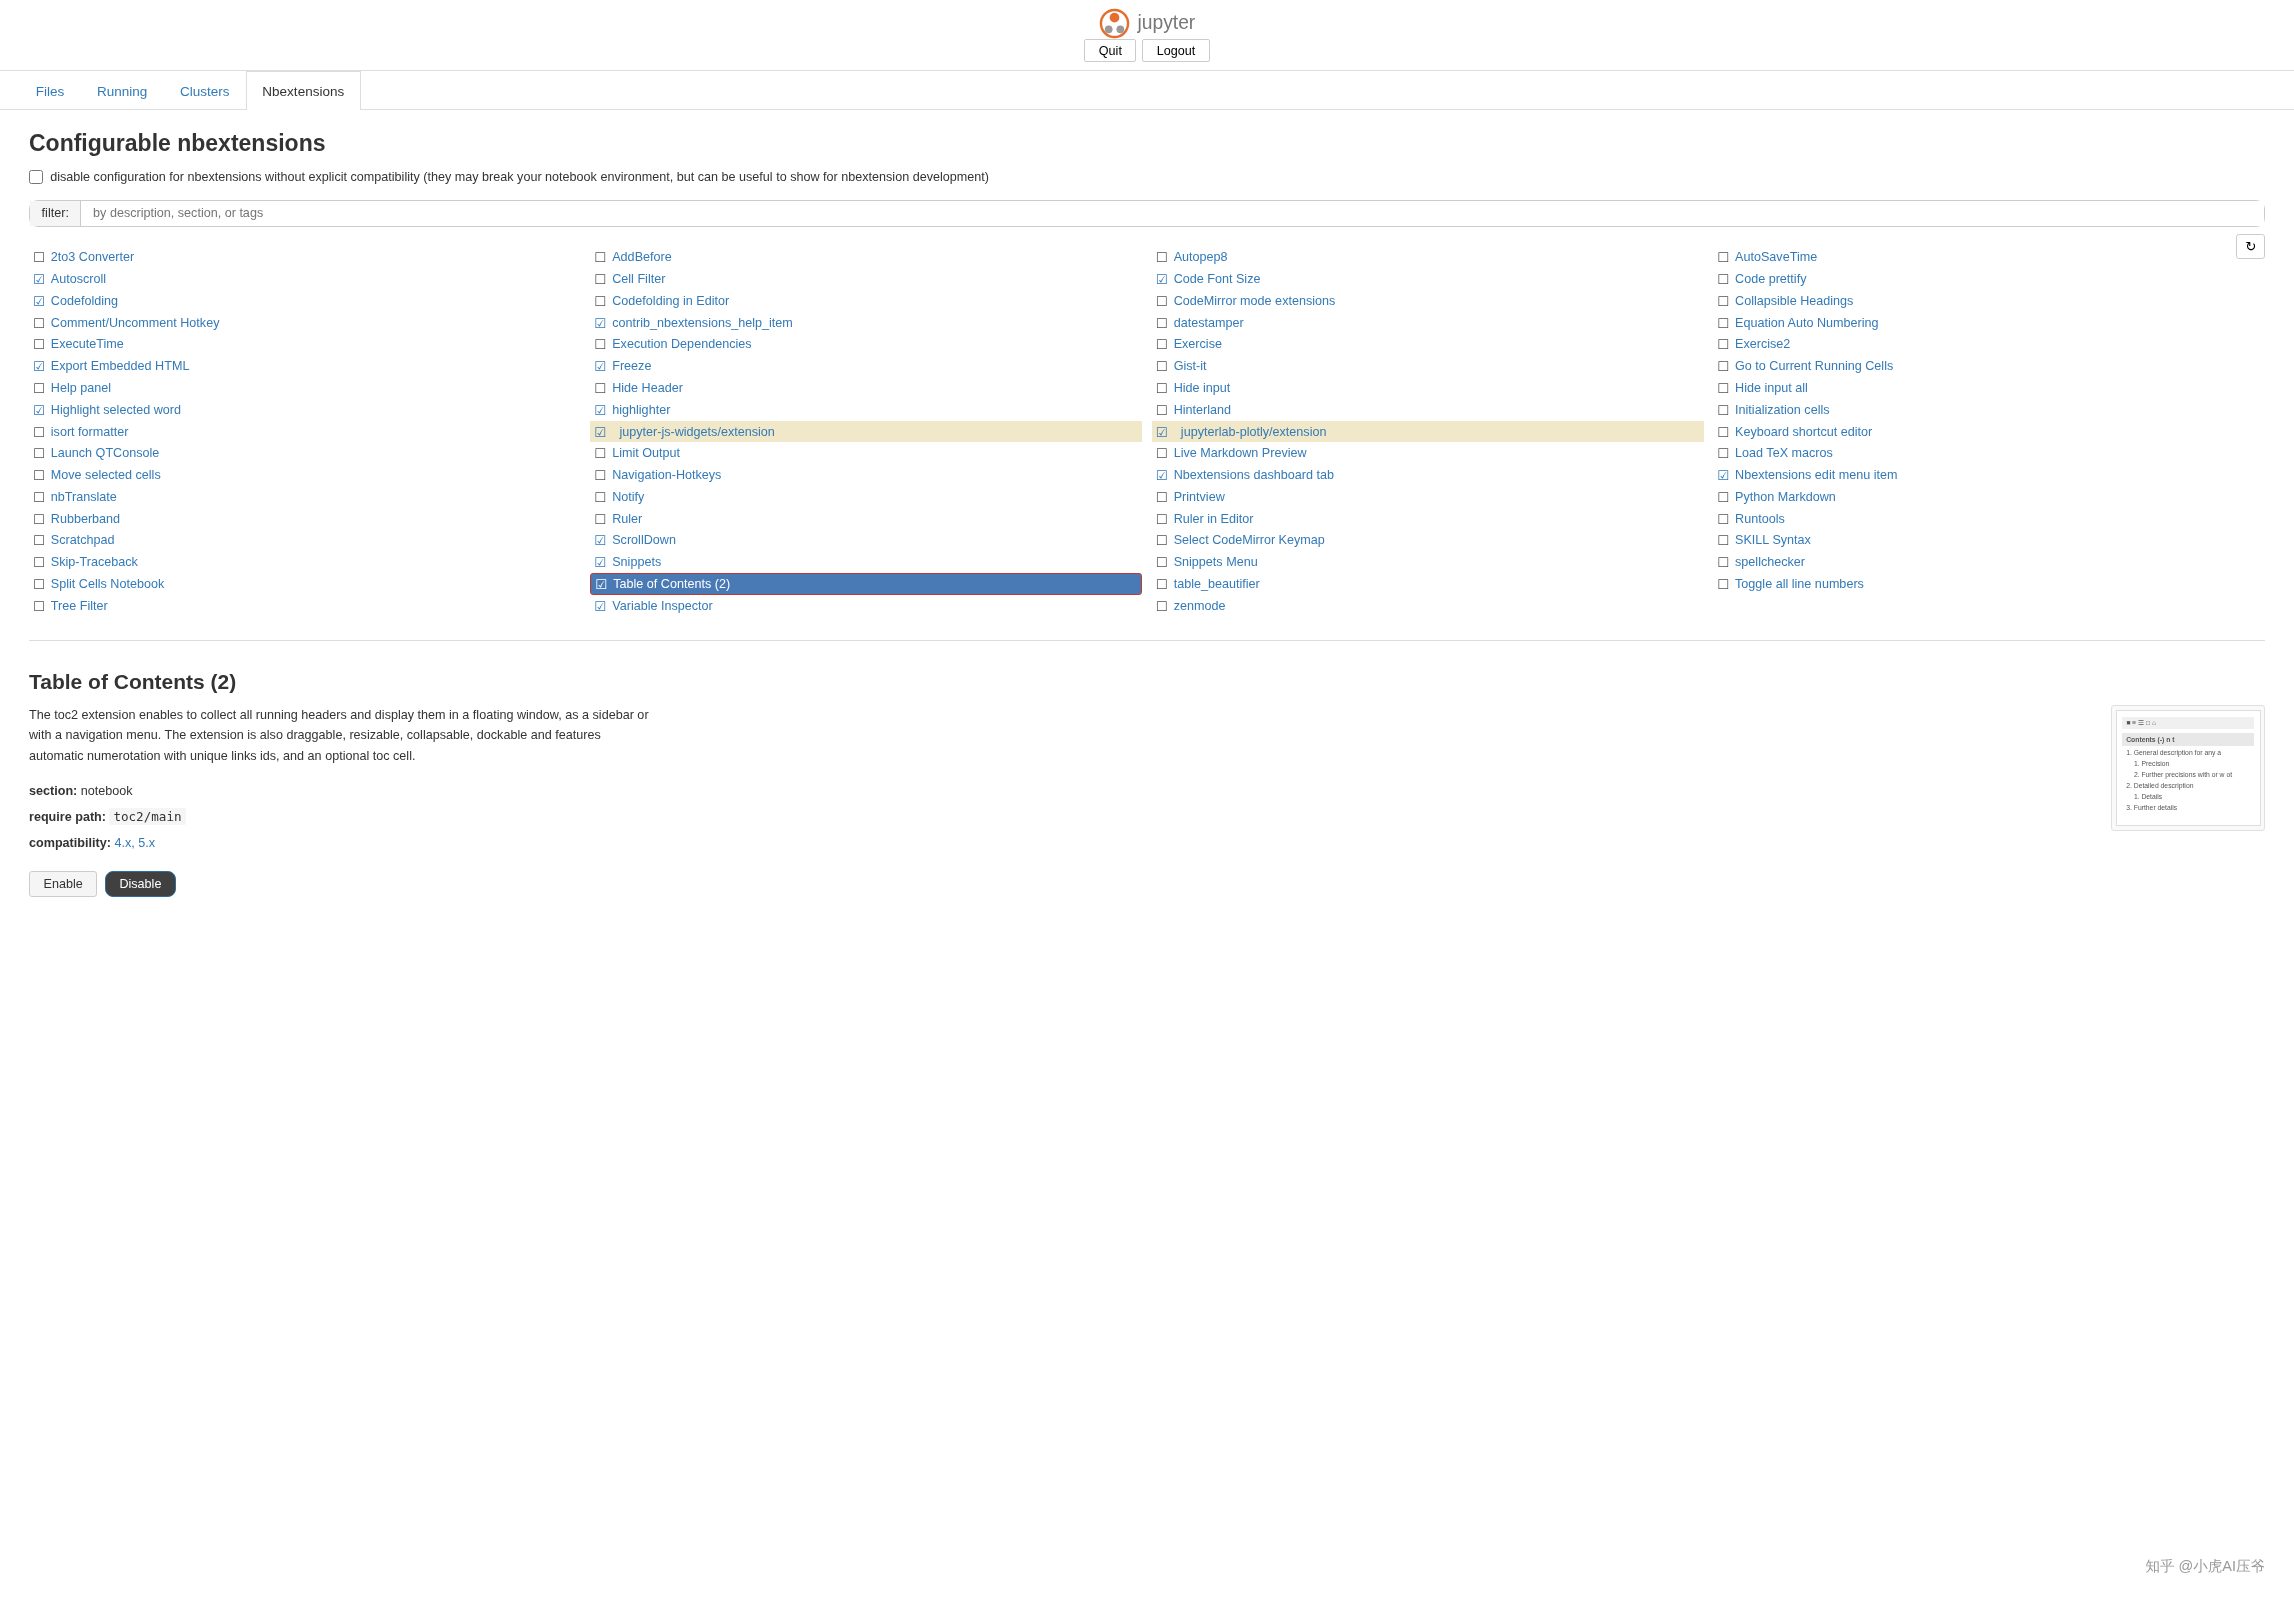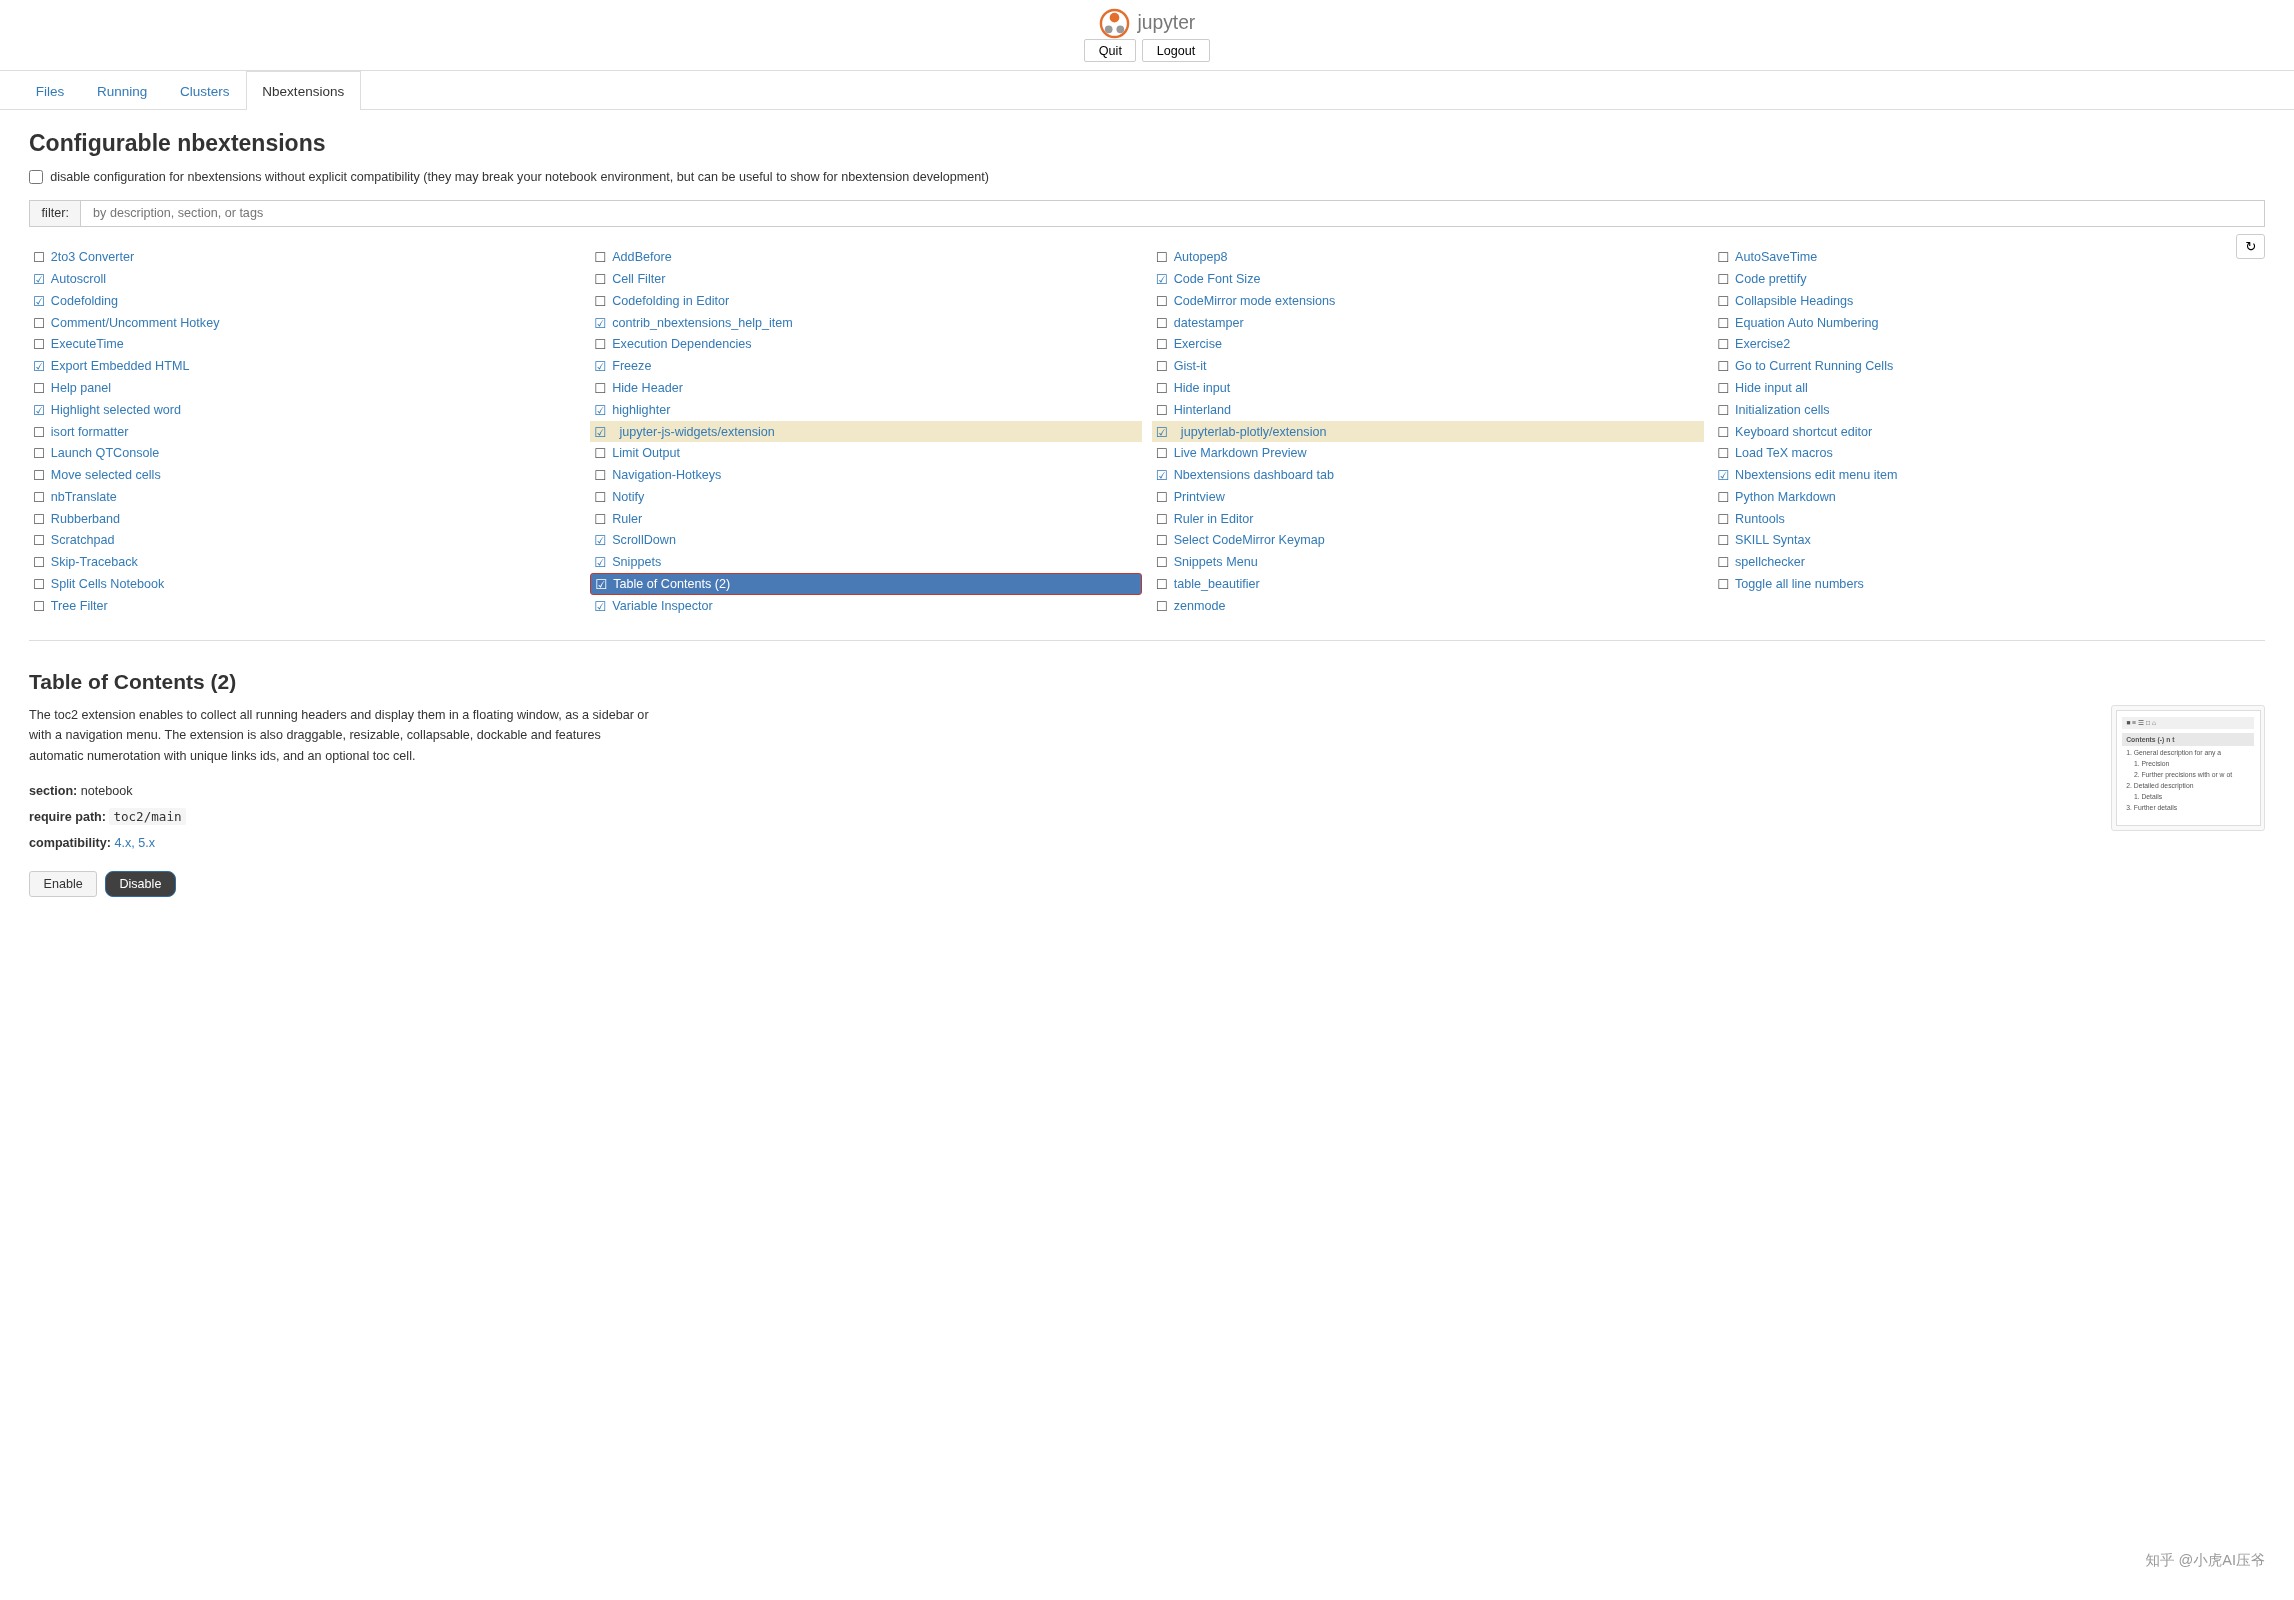--- a/index.html
+++ b/index.html
@@ -22,21 +22,21 @@
     .main { padding: 19.3px 29px; }
     
     
     .page-title { font-size: 23px; font-weight: bold; margin-bottom: 13.5px; color: #333; }
     
     
     .disable-row { display: flex; align-items: center; gap: 7.7px; margin-bottom: 15.4px; font-size: 12.6px; color: #333; }
     .disable-row input[type="checkbox"] { width: 13.5px; height: 13.5px; }
 
     
-    .filter-row { display: flex; align-items: center; border: 1px solid #ccc; border-radius: 0; margin-bottom: 19.3px; max-width: 100%; }
+    .filter-row { display: flex; align-items: center; border: 1px solid #ccc; border-radius: 9px; margin-bottom: 19.3px; max-width: 100%; }
     .filter-label { padding: 5.8px 11.6px; font-size: 12.6px; color: #333; white-space: nowrap; border-right: 1px solid #ccc; background: #f5f5f5; }
     .filter-input { flex: 1; padding: 5.8px 11.6px; border: none; outline: none; font-size: 12.6px; color: #999; }
 
     
     .extensions-grid { display: grid; grid-template-columns: repeat(4, 1fr); gap: 1.9px 9.7px; margin-bottom: 23px; }
     .ext-item { display: flex; align-items: center; gap: 5.8px; padding: 2.9px 3.9px; font-size: 12.6px; cursor: pointer; }
     .ext-item a { color: #337ab7; text-decoration: none; }
     .ext-item.highlighted { background: #f0e8c8; gap: 13px; }
 
     
@@ -65,21 +65,21 @@
     .preview-mock-header { background: #f0f0f0; padding: 1.9px 3.9px; margin-bottom: 3.9px; font-size: 6.8px; display: flex; gap: 3.9px; align-items: center; }
     
     
     .action-buttons { display: flex; gap: 7.7px; margin-top: 15.4px; }
     .btn-enable { padding: 4.8px 13.5px; background: #f5f5f5; border: 1px solid #ccc; cursor: pointer; font-size: 12.6px; border-radius: 2.9px; color: #333; }
     .btn-disable { padding: 4.8px 13.5px; background: #404040; border: 1px solid #2e6da4; cursor: pointer; font-size: 12.6px; border-radius: 8px; color: #fff; }
 
     
     .refresh-btn { position: absolute; right: 29px; top: 124px; background: none; border: 1px solid #ccc; padding: 3.9px 7.7px; cursor: pointer; border-radius: 2.9px; }
 
-    .watermark { position: fixed; bottom: 30px; right: 29px; font-size: 14.5px; color: #999; z-index: 999; text-align: center; }
+    .watermark { position: fixed; bottom: 24px; right: 29px; font-size: 14.5px; color: #999; z-index: 999; text-align: center; }
   </style>
 </head>
 <body>
 
 <div class="header">
   <div class="logo">
 
     <svg class="logo-icon" viewBox="0 0 32 32" xmlns="http://www.w3.org/2000/svg">
       <ellipse cx="16" cy="16" rx="14" ry="14" fill="none" stroke="#e46e2e" stroke-width="2.5"></ellipse>
       <ellipse cx="16" cy="10" rx="5" ry="5" fill="#e46e2e"></ellipse>

